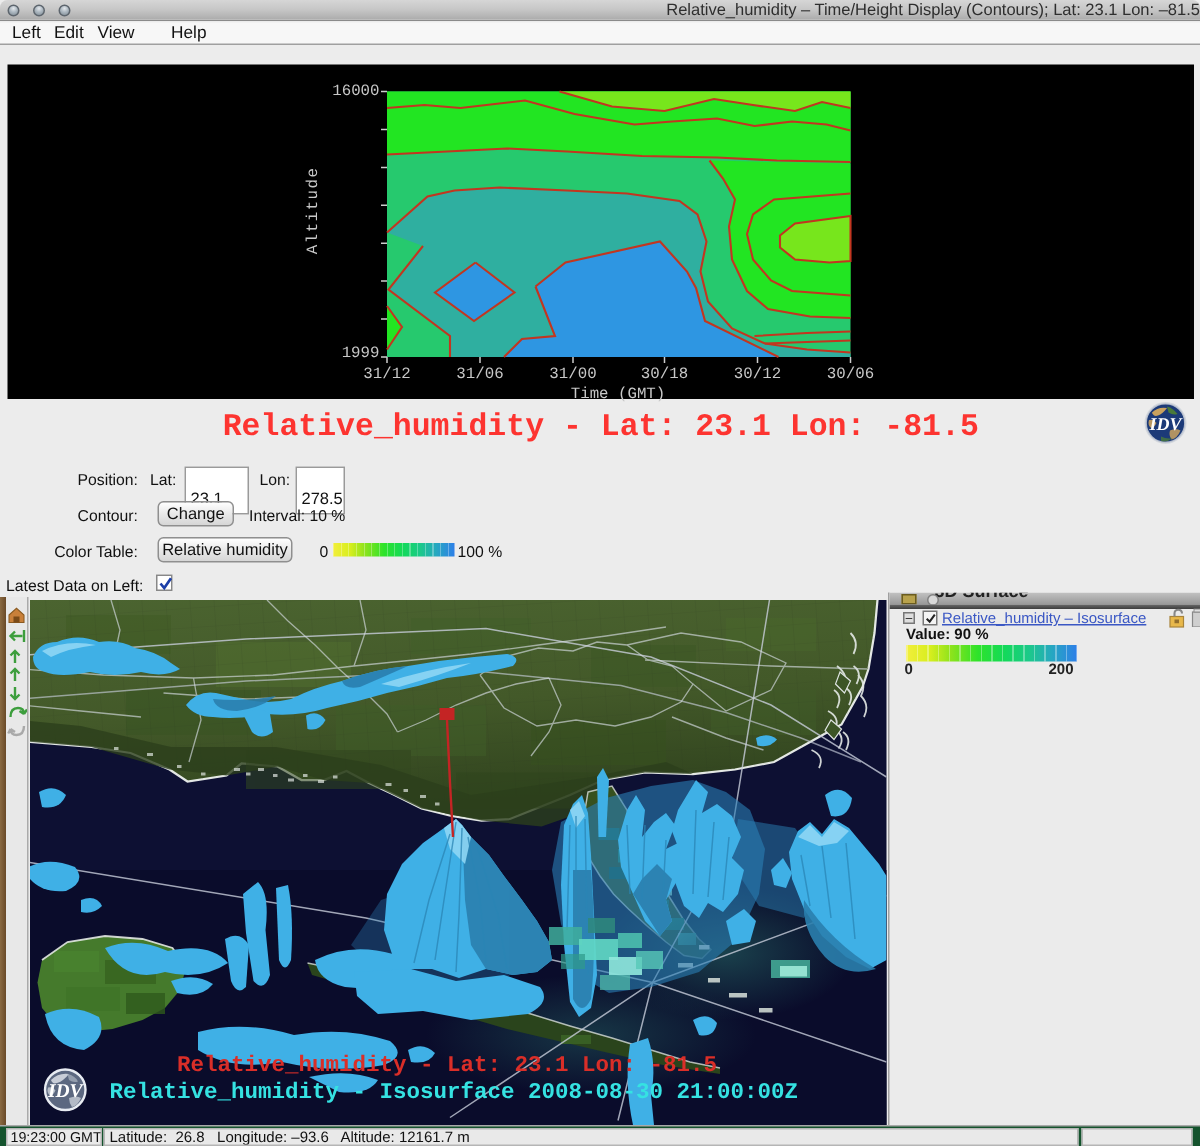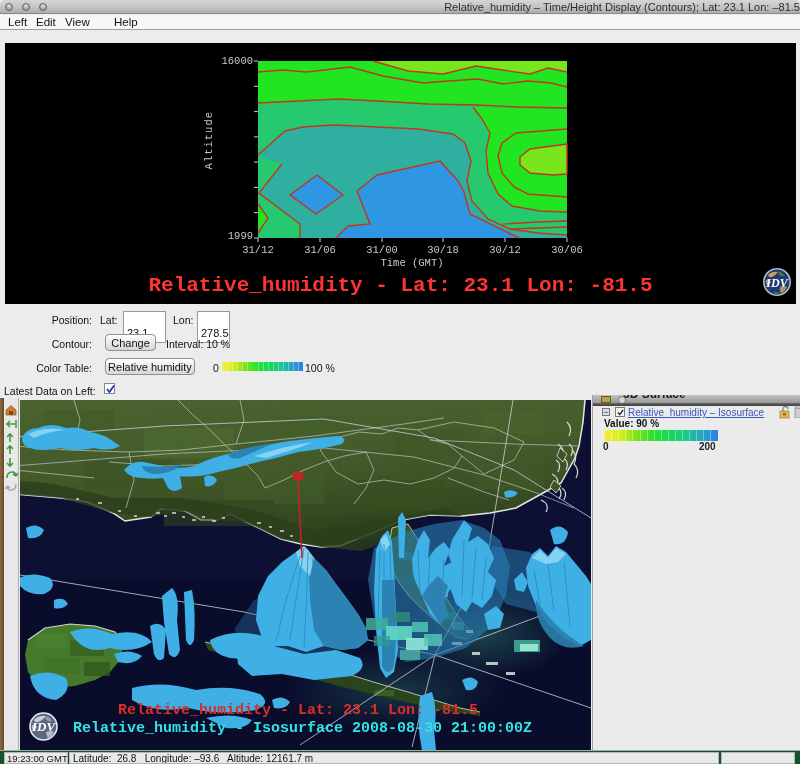--- a/index.html
+++ b/index.html
@@ -15,21 +15,21 @@
     background:radial-gradient(circle at 50% 28%, #e4e8ec 0%, #aeb9c2 45%, #7e8a93 100%);
     border:1px solid #5d656d; }
   #title-text { width:800px; text-align:right; top:1px; font-size:11px; color:#2e2e2e; }
   
   #menubar { left:0; top:15px; width:800px; height:15px; background:#f7f7f7;
     border-bottom:1px solid #9f9f9f; font-size:11.5px; color:#111; }
   #menubar span { position:absolute; top:1px; }
   
   #body-bg { left:0; top:30px; width:800px; height:734px; background:#ececec; }
   
-  #chartpanel { left:5px; top:43px; width:791px; height:261px; background:#000; }
+  #chartpanel { left:5px; top:43px; width:791px; height:223px; background:#000; }
   .axlab { position:absolute; color:#c8c8c8; font-family:"Liberation Mono",monospace;
      font-size:10.5px; }
   #red-title { position:absolute; left:0px; top:231px; width:791px; text-align:center;
      color:#fd3430; font-family:"Liberation Mono",monospace; font-size:21px; font-weight:bold; letter-spacing:0px; }
   
   #ctrl { left:0; top:304px; width:800px; height:96px; background:#ececec; font-size:10.5px; color:#111; }
   .lab { position:absolute; text-align:right; }
   .tf { position:absolute; background:#fff; border:1px solid #9a9a9a; font-size:11px;
      padding:15px 3px; height:15px; line-height:12px; }
   .btn { position:absolute; background:linear-gradient(#ffffff,#e9e9e9 50%,#d6d6d6);

